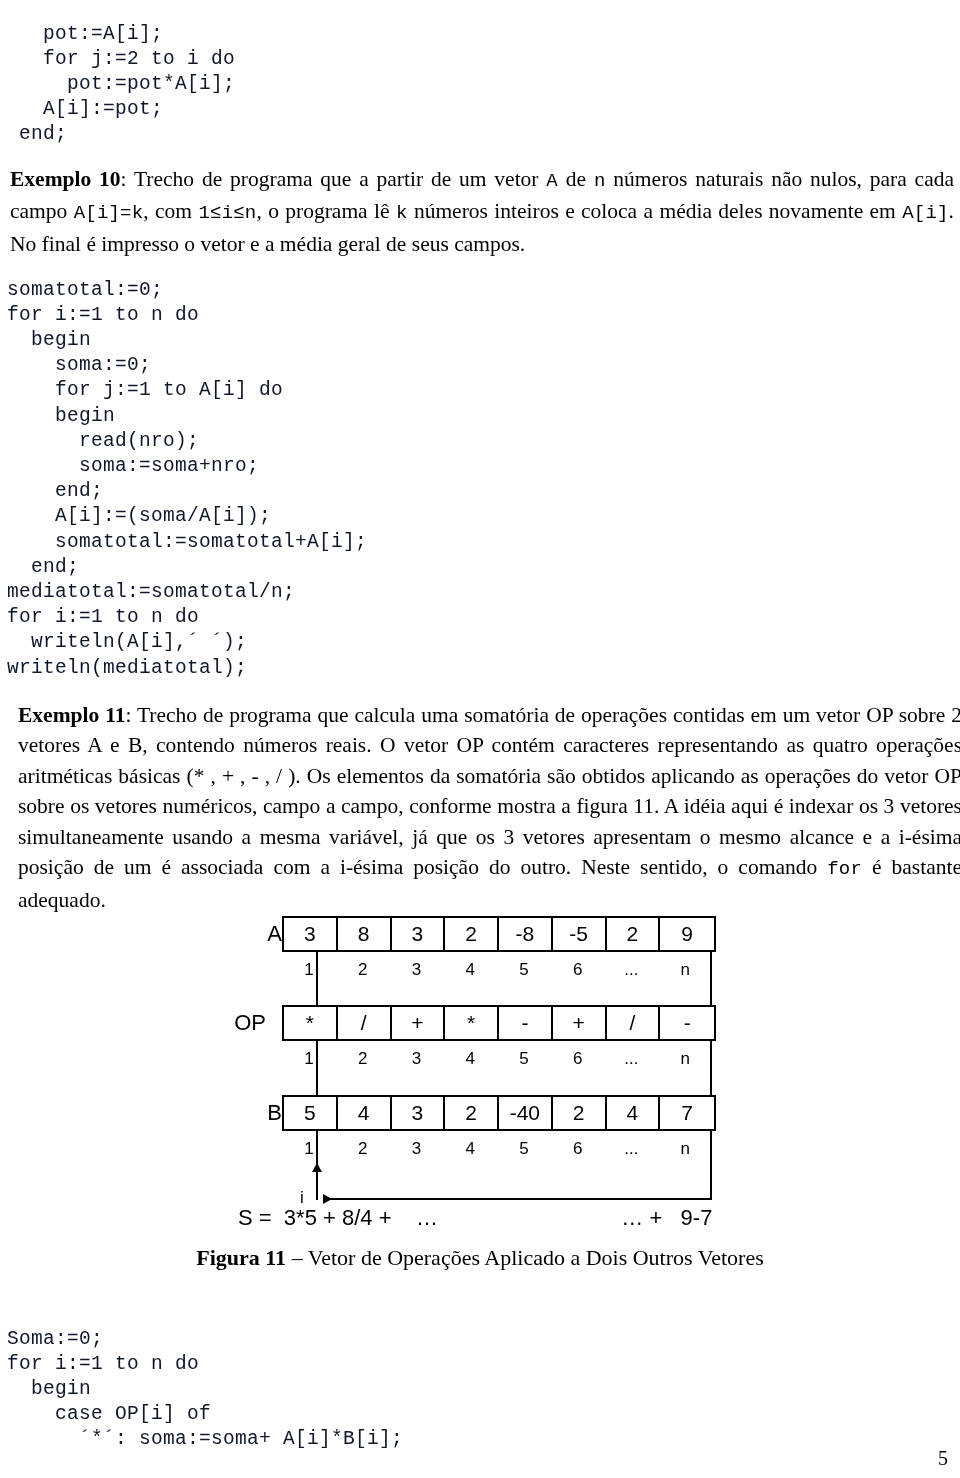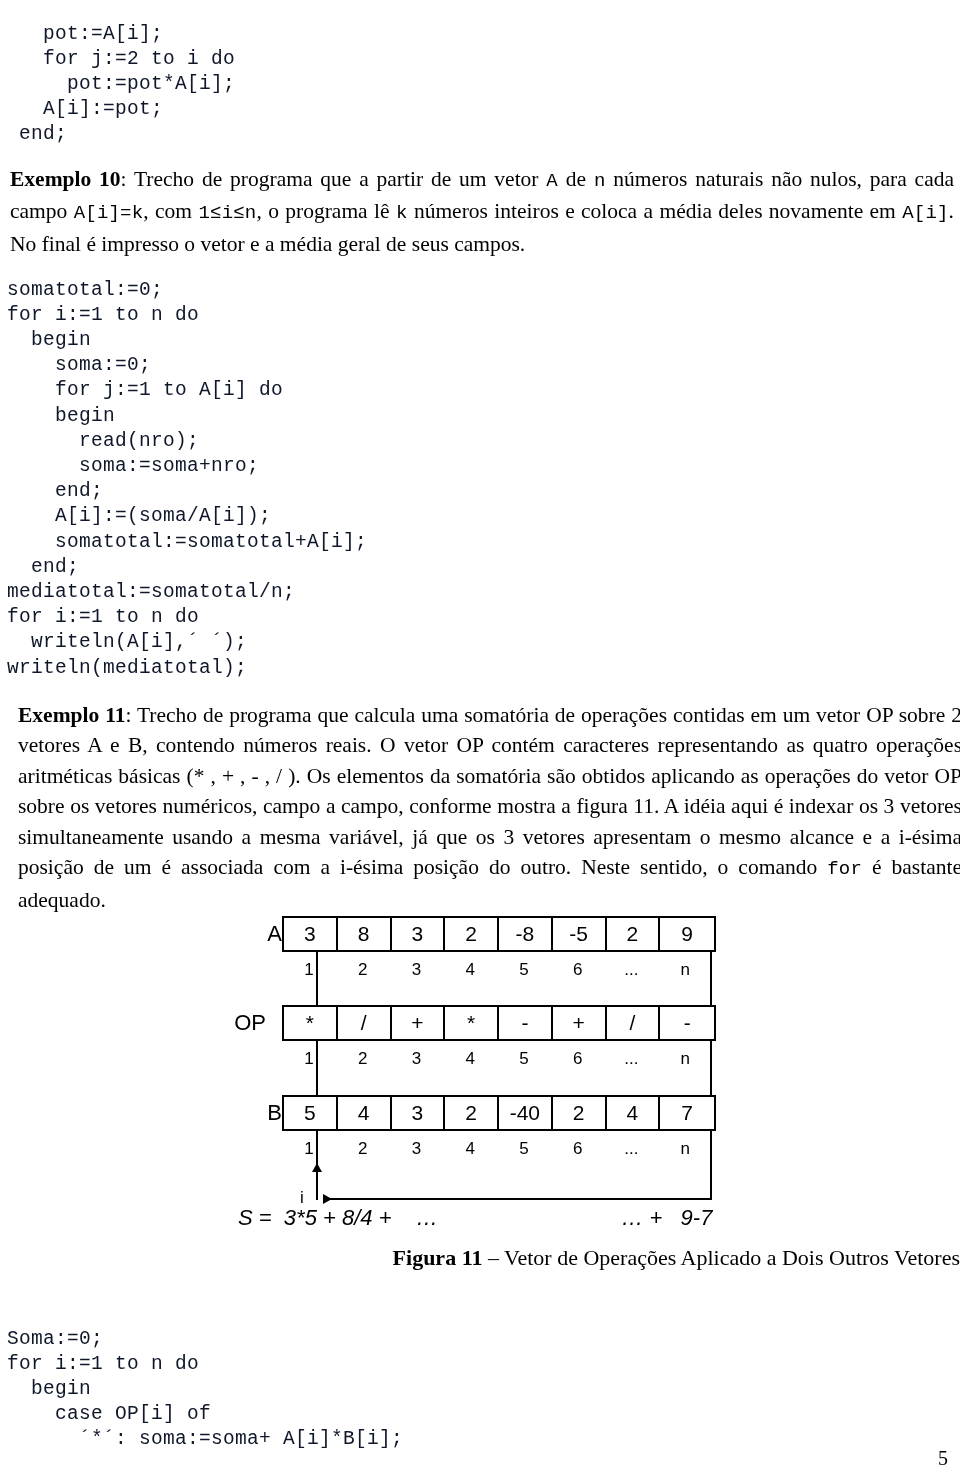--- a/index.html
+++ b/index.html
@@ -165,28 +165,27 @@
     color: #000;
   }
   #sum-line {
     position: absolute;
     left: 238px;
     top: 300px;
     font-family: "Liberation Sans", sans-serif;
     font-size: 22px;
     color: #000;
     white-space: pre;
-    font-style: italic;
   }
   #figure-caption {
     position: absolute;
     left: 0;
     top: 1245px;
     width: 960px;
-    text-align: right;
+    text-align: center;
     font-size: 22px;
     color: #000;
   }
   #page-number {
     position: absolute;
     right: 12px;
     bottom: 8px;
     font-size: 20px;
     color: #000;
   }

